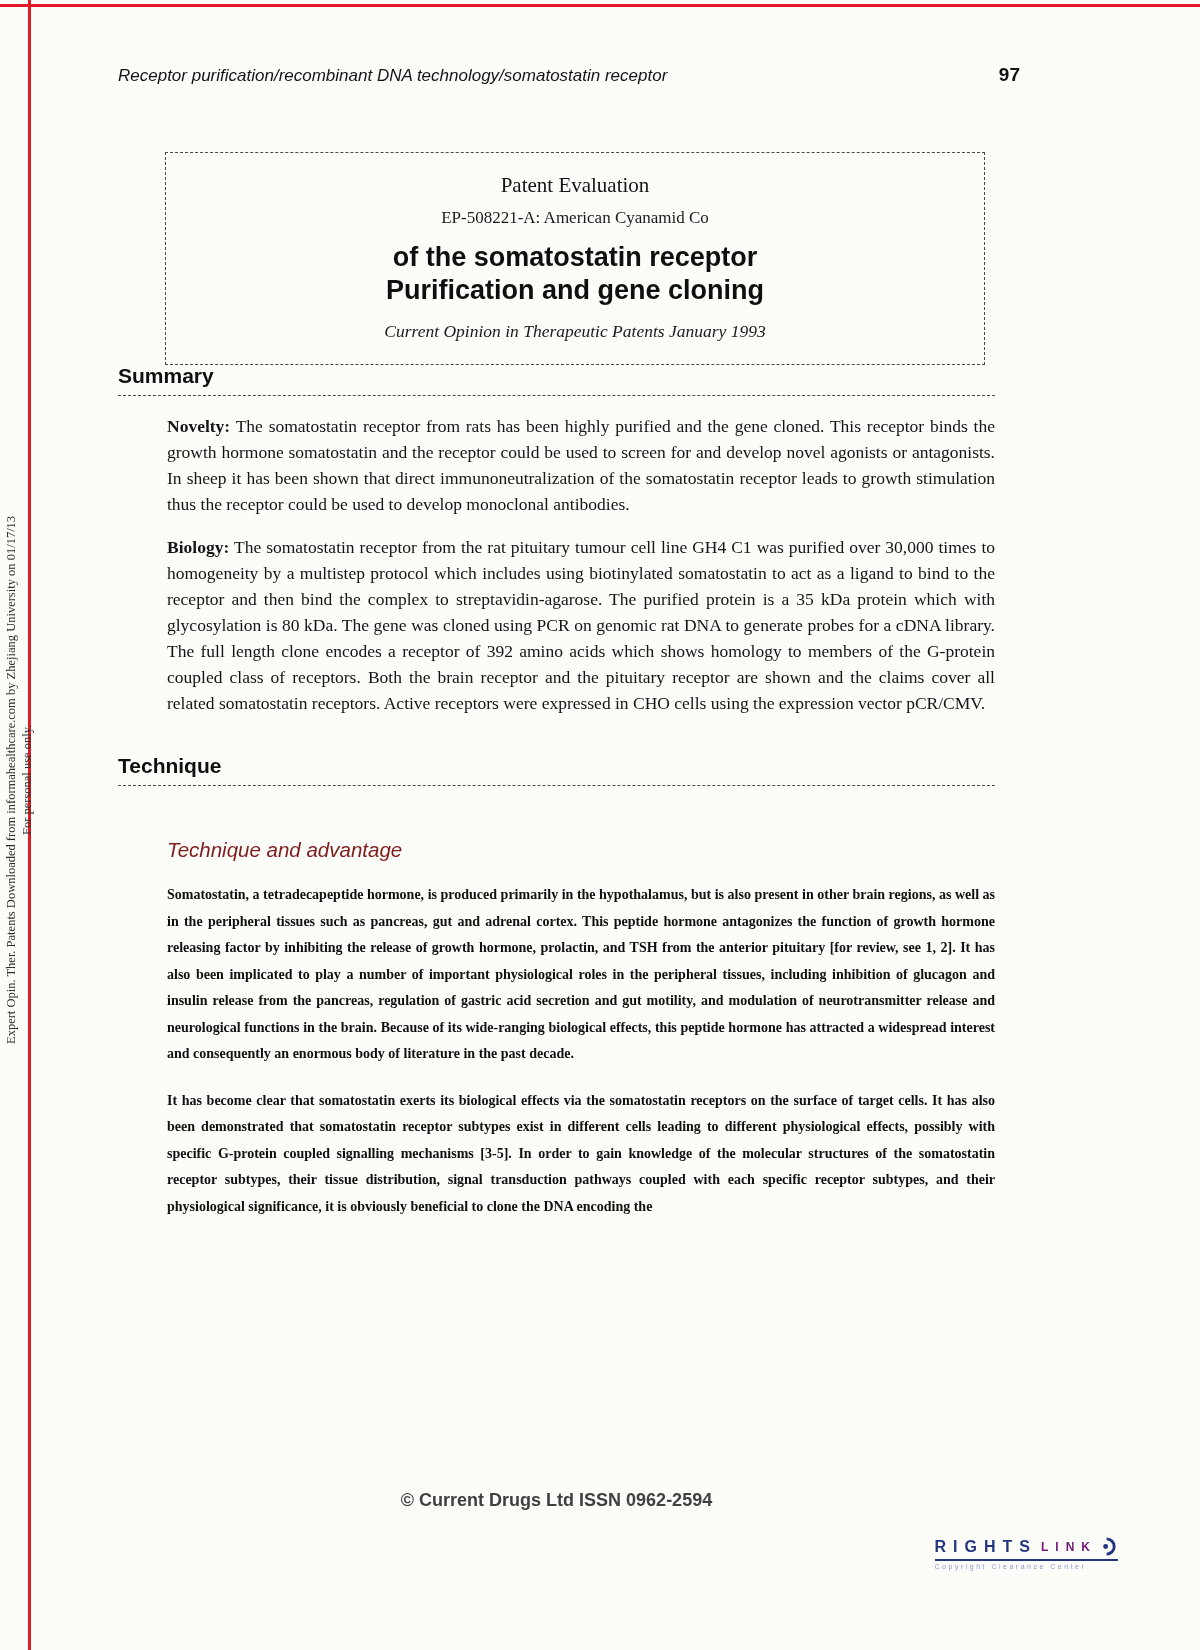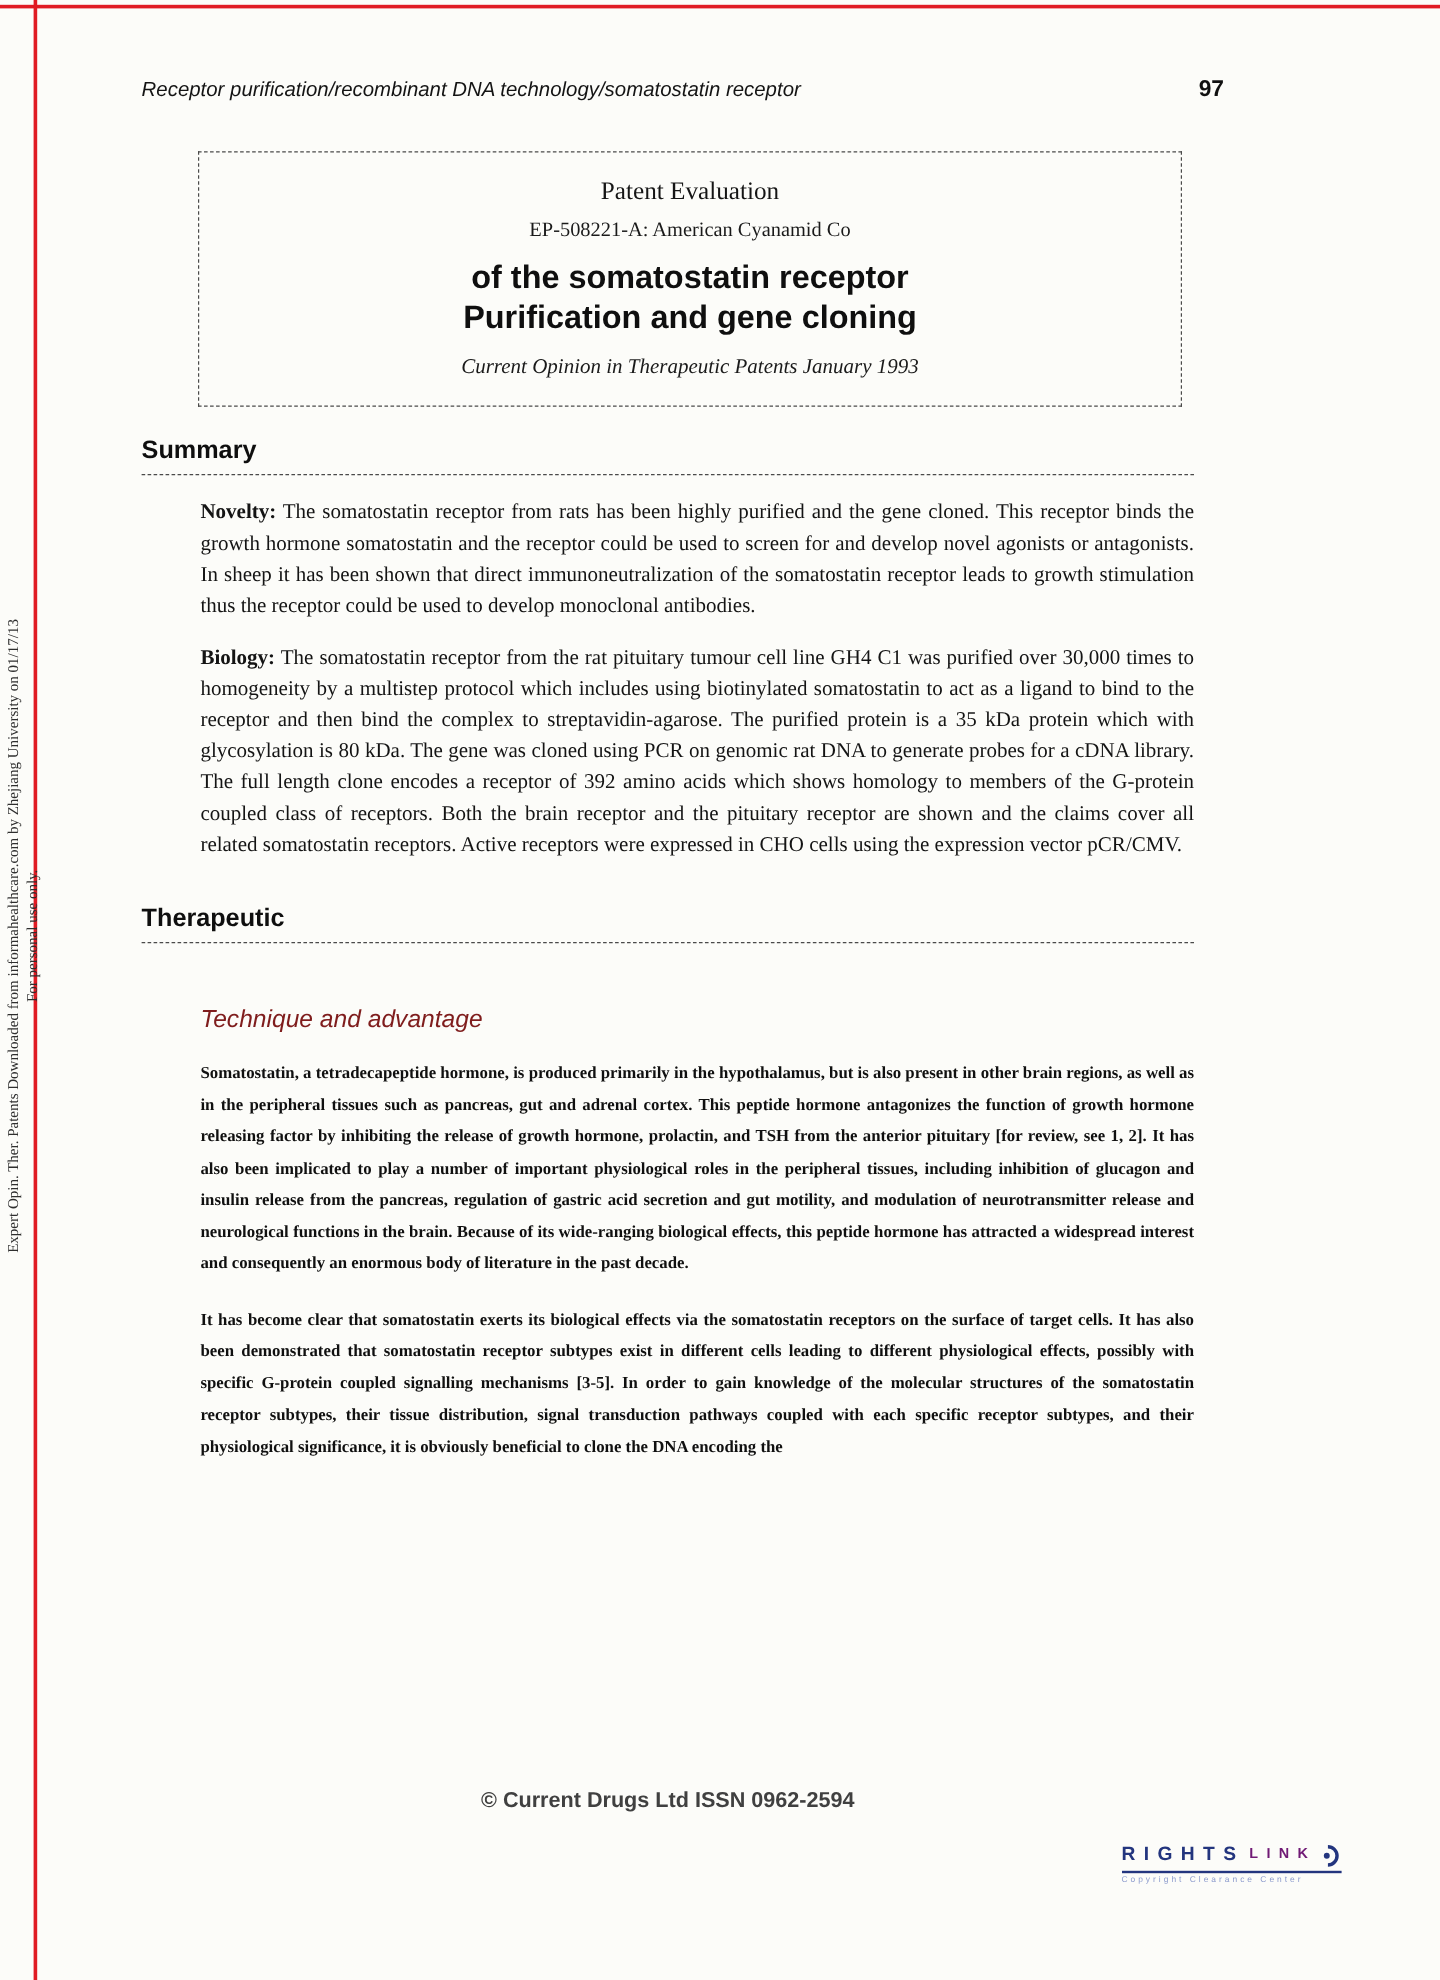--- a/index.html
+++ b/index.html
@@ -47,21 +47,21 @@
   .running-title {
     font-family: "Liberation Sans", sans-serif;
     font-style: italic; font-size: 17px; color: #141414;
   }
   .page-number {
     font-family: "Liberation Sans", sans-serif;
     font-weight: bold; font-size: 19px; color: #111;
   }
   
   .title-box {
-    position: absolute; top: 126px; left: 165px; width: 820px;
+    position: absolute; top: 152px; left: 165px; width: 820px;
     border: 1px dashed #4a4a4a;
     text-align: center;
     padding: 20px 30px 22px 30px;
   }
   .tb-kicker { font-size: 21px; color: #151515; }
   .tb-patent { font-size: 17px; margin-top: 10px; color: #1a1a1a; }
   .tb-title {
     font-family: "Liberation Sans", sans-serif;
     font-weight: bold; font-size: 27px; line-height: 33px;
     margin-top: 13px; color: #0f0f0f;
@@ -110,21 +110,21 @@
     text-align: center;
     font-family: "Liberation Sans", sans-serif;
     font-weight: bold; font-size: 18px; color: #404040;
   }
   
   .rightslink {
     position: absolute; top: 1537px; right: 82px;
     display: inline-block;
     cursor: pointer;
   }
-  .rl-row { display: flex; align-items: flex-start; }
+  .rl-row { display: flex; align-items: center; }
   .rl-rights {
     font-family: "Liberation Sans", sans-serif;
     font-weight: bold; font-size: 16px; letter-spacing: 7px;
     color: #23357e;
   }
   .rl-link {
     font-family: "Liberation Sans", sans-serif;
     font-weight: bold; font-size: 12px; letter-spacing: 7px;
     color: #701a75; margin-left: 4px;
   }
@@ -168,21 +168,21 @@
 
     <div class="section-rule">
       <div class="section-heading">Summary</div>
     </div>
 
     <p class="body-para"><span class="lead">Novelty:</span> <span>The somatostatin receptor from rats has been highly purified and the gene cloned. This receptor binds the growth hormone somatostatin and the receptor could be used to screen for and develop novel agonists or antagonists. In sheep it has been shown that direct immunoneutralization of the somatostatin receptor leads to growth stimulation thus the receptor could be used to develop monoclonal antibodies.</span></p>
 
     <p class="body-para"><span class="lead">Biology:</span> <span>The somatostatin receptor from the rat pituitary tumour cell line GH4 C1 was purified over 30,000 times to homogeneity by a multistep protocol which includes using biotinylated somatostatin to act as a ligand to bind to the receptor and then bind the complex to streptavidin-agarose. The purified protein is a 35 kDa protein which with glycosylation is 80 kDa. The gene was cloned using PCR on genomic rat DNA to generate probes for a cDNA library. The full length clone encodes a receptor of 392 amino acids which shows homology to members of the G-protein coupled class of receptors. Both the brain receptor and the pituitary receptor are shown and the claims cover all related somatostatin receptors. Active receptors were expressed in CHO cells using the expression vector pCR/CMV.</span></p>
 
     <div class="section-rule eval-rule">
-      <div class="section-heading">Therapeutic</div>
+      <div class="section-heading">Technique</div>
     </div>
 
     <div class="subheading">Technique and advantage</div>
 
     <p class="bold-para">Somatostatin, a tetradecapeptide hormone, is produced primarily in the hypothalamus, but is also present in other brain regions, as well as in the peripheral tissues such as pancreas, gut and adrenal cortex. This peptide hormone antagonizes the function of growth hormone releasing factor by inhibiting the release of growth hormone, prolactin, and TSH from the anterior pituitary [for review, see 1, 2]. It has also been implicated to play a number of important physiological roles in the peripheral tissues, including inhibition of glucagon and insulin release from the pancreas, regulation of gastric acid secretion and gut motility, and modulation of neurotransmitter release and neurological functions in the brain. Because of its wide-ranging biological effects, this peptide hormone has attracted a widespread interest and consequently an enormous body of literature in the past decade.</p>
 
     <p class="bold-para">It has become clear that somatostatin exerts its biological effects via the somatostatin receptors on the surface of target cells. It has also been demonstrated that somatostatin receptor subtypes exist in different cells leading to different physiological effects, possibly with specific G-protein coupled signalling mechanisms [3-5]. In order to gain knowledge of the molecular structures of the somatostatin receptor subtypes, their tissue distribution, signal transduction pathways coupled with each specific receptor subtypes, and their physiological significance, it is obviously beneficial to clone the DNA encoding the</p>
 
   </div>
 

